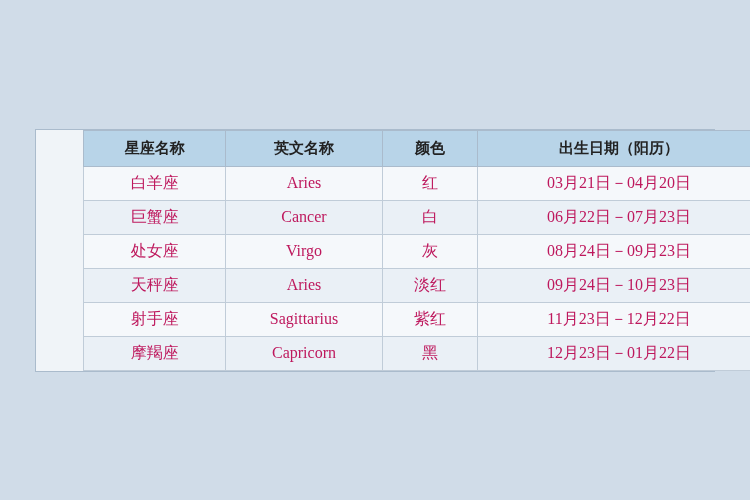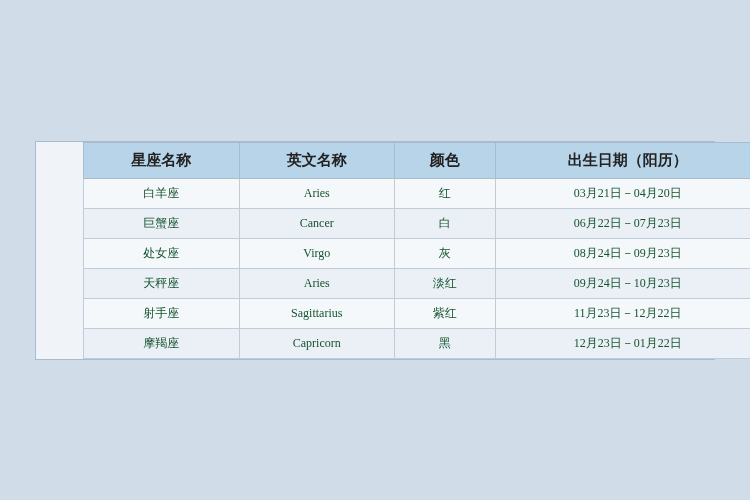--- a/index.html
+++ b/index.html
@@ -48,22 +48,22 @@
     }
 
     tbody tr:nth-child(even) {
       background-color: #eaf0f6;
     }
 
     tbody td {
       border: 1px solid #c0ccd8;
       padding: 6px 12px;
       text-align: center;
-      font-size: 12px;
-      color: #14532d;
+      font-size: 16px;
+      color: #be185d;
     }
 
     tbody td:first-child {
       font-weight: normal;
     }
 
     tbody td:nth-child(2) {
       font-style: normal;
     }
   </style>

